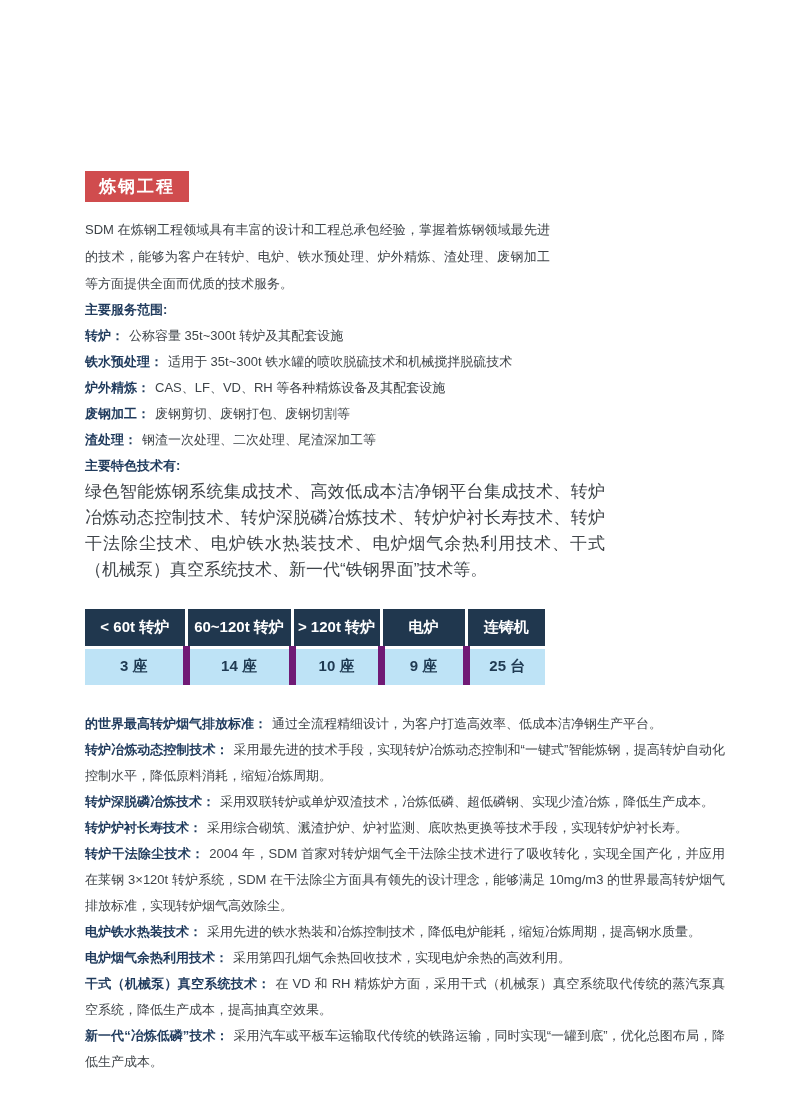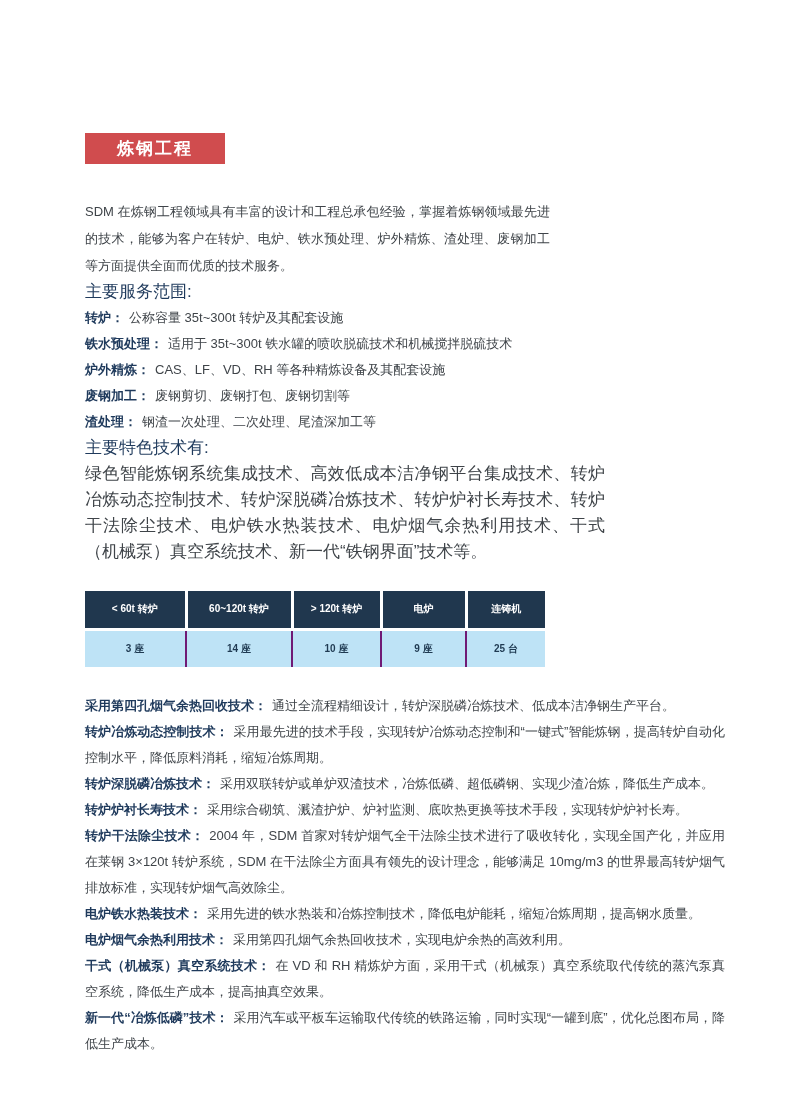--- a/index.html
+++ b/index.html
@@ -11,49 +11,49 @@
   html,body{background:#ffffff;}
   body{
     width:805px;height:1096px;overflow:hidden;
     font-family:"Liberation Sans","DejaVu Sans",sans-serif;
     color:var(--body-text);
   }
   .page{width:805px;height:1096px;padding:133px 80px 0 85px;}
   .badge{
     display:inline-block;background:var(--red);color:#fff;
     font-size:17px;font-weight:bold;letter-spacing:2px;
-    padding:7px 32px;line-height:17px;
+    padding:7px 14px;line-height:17px;margin-top:38px;
   }
   .intro{
-    margin-top:34px;max-width:465px;
+    margin-top:14px;max-width:465px;
     font-size:13px;line-height:27px;text-align:justify;
   }
   .subhead{
-    font-size:17px;font-weight:normal;color:var(--navy);line-height:26px;
+    font-size:13px;font-weight:bold;color:var(--navy);line-height:26px;
   }
   .svc p{font-size:13px;line-height:26px;}
   .svc b{color:var(--navy);margin-right:5px;}
   .features{
     max-width:520px;font-size:17px;line-height:26px;text-align:justify;
   }
   table.cap{
     border-collapse:collapse;margin-top:26px;margin-bottom:26px;
     width:460px;table-layout:fixed;
   }
   table.cap th,table.cap td{
     height:38px;text-align:center;vertical-align:middle;
-    font-size:10px;font-weight:bold;
+    font-size:15px;font-weight:bold;
   }
   table.cap th{
     background:var(--th-bg);color:var(--th-text);
     border-right:3px solid #fff;border-bottom:3px solid #fff;
   }
   table.cap td{
     background:var(--td-bg);color:var(--td-text);
-    border-right:2px solid #701a75;
+    border-right:7px solid #701a75;
   }
   table.cap th:last-child,table.cap td:last-child{border-right:none;}
   .tech p{font-size:13px;line-height:26px;text-align:justify;max-width:641px;}
   .tech b{color:var(--navy);margin-right:5px;white-space:nowrap;}
   .tech b.green{color:var(--green);}
 </style>
 </head>
 <body>
 
 <div class="page">
@@ -99,21 +99,21 @@
         <td>3 座</td>
         <td>14 座</td>
         <td>10 座</td>
         <td>9 座</td>
         <td>25 台</td>
       </tr>
     </tbody>
   </table>
 
   <div class="tech">
-    <p><b>采用第四孔烟气余热回收技术：</b><span>通过全流程精细设计，转炉深脱磷冶炼技术、低成本洁净钢生产平台。</span></p>
+    <p><b>的世界最高转炉烟气排放标准：</b><span>通过全流程精细设计，为客户打造高效率、低成本洁净钢生产平台。</span></p>
     <p><b>转炉冶炼动态控制技术：</b><span>采用最先进的技术手段，实现转炉冶炼动态控制和“一键式”智能炼钢，提高转炉自动化控制水平，降低原料消耗，缩短冶炼周期。</span></p>
     <p><b>转炉深脱磷冶炼技术：</b><span>采用双联转炉或单炉双渣技术，冶炼低磷、超低磷钢、实现少渣冶炼，降低生产成本。</span></p>
     <p><b>转炉炉衬长寿技术：</b><span>采用综合砌筑、溅渣护炉、炉衬监测、底吹热更换等技术手段，实现转炉炉衬长寿。</span></p>
     <p><b>转炉干法除尘技术：</b><span>2004 年，SDM 首家对转炉烟气全干法除尘技术进行了吸收转化，实现全国产化，并应用在莱钢 3×120t 转炉系统，SDM 在干法除尘方面具有领先的设计理念，能够满足 10mg/m3 的世界最高转炉烟气排放标准，实现转炉烟气高效除尘。</span></p>
     <p><b>电炉铁水热装技术：</b><span>采用先进的铁水热装和冶炼控制技术，降低电炉能耗，缩短冶炼周期，提高钢水质量。</span></p>
     <p><b>电炉烟气余热利用技术：</b><span>采用第四孔烟气余热回收技术，实现电炉余热的高效利用。</span></p>
     <p><b>干式（机械泵）真空系统技术：</b><span>在 VD 和 RH 精炼炉方面，采用干式（机械泵）真空系统取代传统的蒸汽泵真空系统，降低生产成本，提高抽真空效果。</span></p>
     <p><b>新一代“冶炼低磷”技术：</b><span>采用汽车或平板车运输取代传统的铁路运输，同时实现“一罐到底”，优化总图布局，降低生产成本。</span></p>
   </div>
 

